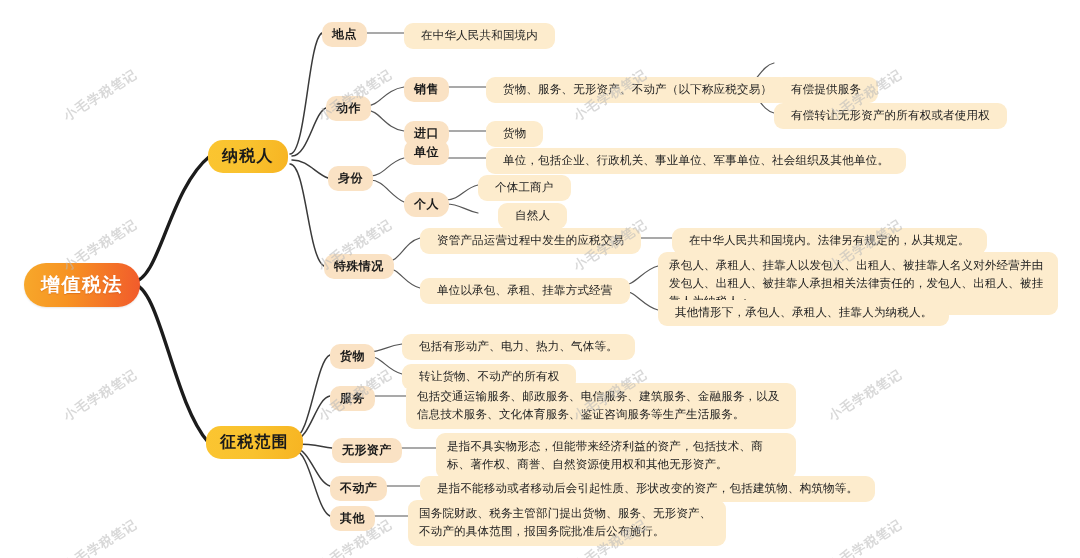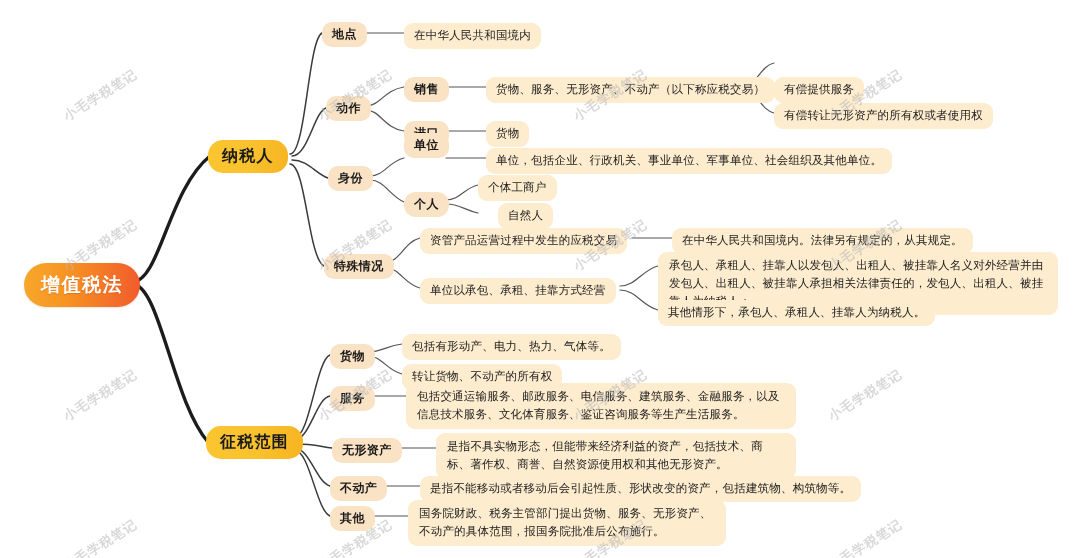--- a/index.html
+++ b/index.html
@@ -61,21 +61,21 @@
     color:#1a1a1a;font-weight:700;font-size:12px;
     border-radius:10px;
     padding:4px 10px;
     letter-spacing:.4px;
   }
   
   .n-leaf{
     background:#fdeccd;
     color:#222;font-weight:400;font-size:11.5px;
     border-radius:9px;
-    padding:4px 10px;
+    padding:4px 17px;
     line-height:1.55;
     letter-spacing:.2px;
   }
   .n-leaf.multi{padding:5px 11px;}
 </style>
 </head>
 <body>
 
 <div id="canvas">
 
@@ -172,21 +172,21 @@
   <div class="node n-l3" style="left:404px;top:121px;">
     <span class="txt">进口</span>
   </div>
   <div class="node n-leaf" style="left:486px;top:121px;">
     <span class="txt">货物</span>
   </div>
 
   <div class="node n-l3" style="left:328px;top:166px;">
     <span class="txt">身份</span>
   </div>
-  <div class="node n-l3" style="left:404px;top:133px;align-items:flex-end;">
+  <div class="node n-l3" style="left:404px;top:140px;align-items:flex-end;">
     <span class="txt">单位</span>
   </div>
   <div class="node n-leaf" style="left:486px;top:148px;">
     <span class="txt">单位，包括企业、行政机关、事业单位、军事单位、社会组织及其他单位。</span>
   </div>
   <div class="node n-l3" style="left:404px;top:192px;border-radius:12px;">
     <span class="txt">个人</span>
   </div>
   <div class="node n-leaf" style="left:478px;top:175px;">
     <span class="txt">个体工商户</span>

